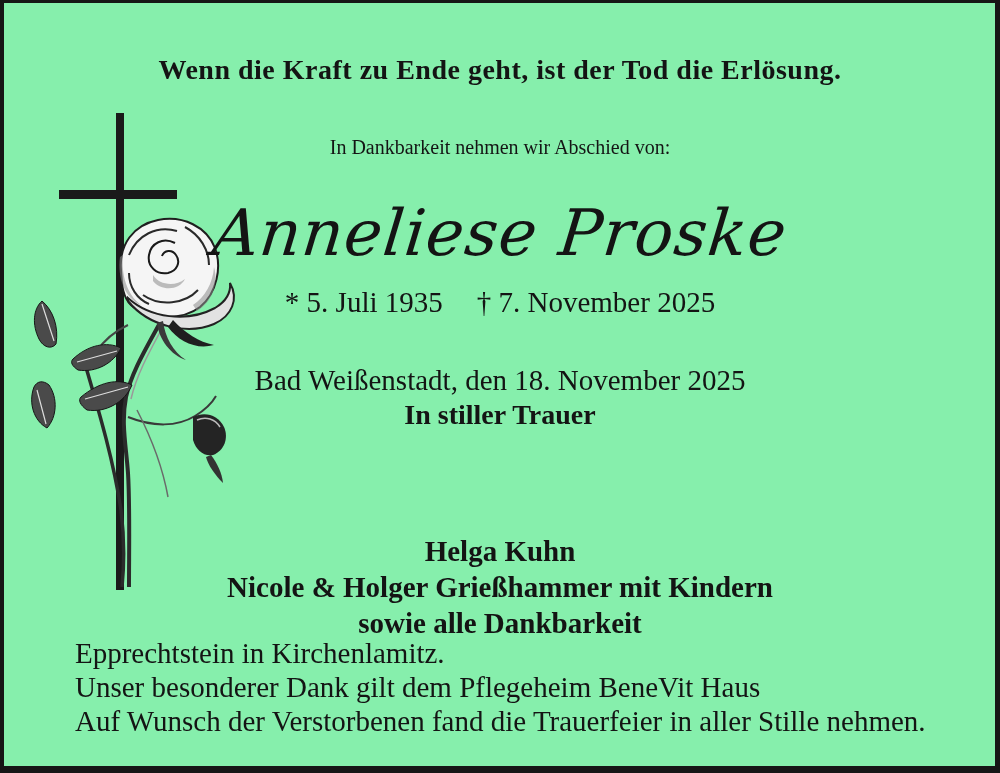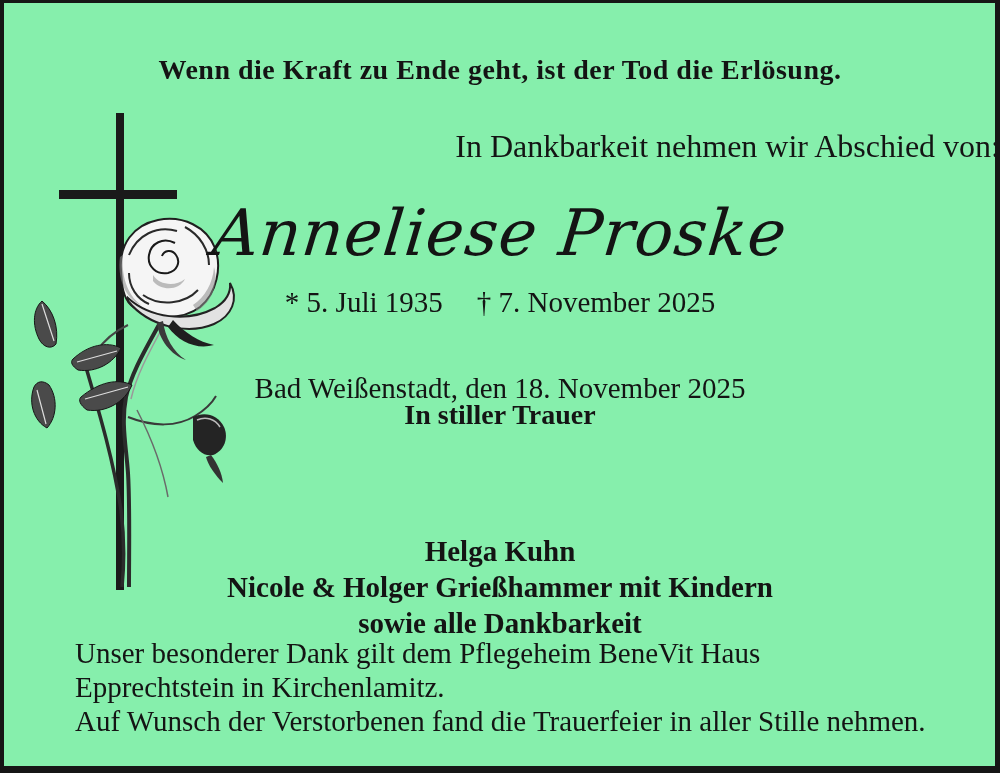--- a/index.html
+++ b/index.html
@@ -12,29 +12,29 @@
     position: absolute; inset: 0;
     border-top: 3px solid #161616;
     border-left: 4px solid #161616;
     border-right: 5px solid #161616;
     border-bottom: 7px solid #161616;
     box-sizing: border-box;
     pointer-events: none;
   }
   .line { position: absolute; left: 0; right: 0; text-align: center; white-space: nowrap; }
   .epigraph { top: 54px; font-size: 28px; font-weight: bold; letter-spacing: 0.5px; }
-  .intro    { top: 128px; font-size: 32px; text-align: right; }
+  .intro    { top: 136px; font-size: 20px; }
   .name {
     top: 196px; font-size: 64px; font-style: italic;
     font-family: "DejaVu Serif", serif;
     transform: skewX(-6deg); letter-spacing: 1px;
   }
   .dates { top: 286px; font-size: 29px; }
   .dates .gap { display: inline-block; width: 34px; }
-  .place-date { top: 372px; font-size: 29px; }
+  .place-date { top: 364px; font-size: 29px; }
   .mourning   { top: 399px; font-size: 28px; font-weight: bold; }
   .mourners   { top: 487px; font-size: 29px; font-weight: bold; line-height: 36px; margin-top: 46px; }
   .ack {
     position: absolute; top: 636px; left: 75px; right: 40px;
     font-size: 29px; line-height: 34px; text-align: left;
   }
   .art { position: absolute; left: 25px; top: 105px; width: 220px; height: 495px; }
 </style>
 </head>
 <body>
@@ -94,19 +94,19 @@
 
   <div class="line mourning">In stiller Trauer</div>
 
   <div class="line mourners">
     <div>Helga Kuhn</div>
     <div>Nicole &amp; Holger Grießhammer mit Kindern</div>
     <div>sowie alle Dankbarkeit</div>
   </div>
 
   <div class="ack">
+    <div>Epprechtstein in Kirchenlamitz.</div>
     <div>Unser besonderer Dank gilt dem Pflegeheim BeneVit Haus</div>
-    <div>Epprechtstein in Kirchenlamitz.</div>
     <div>Auf Wunsch der Verstorbenen fand die Trauerfeier in aller Stille nehmen.</div>
   </div>
 
   <div class="frame"></div>
 </div>
 
 </body></html>

